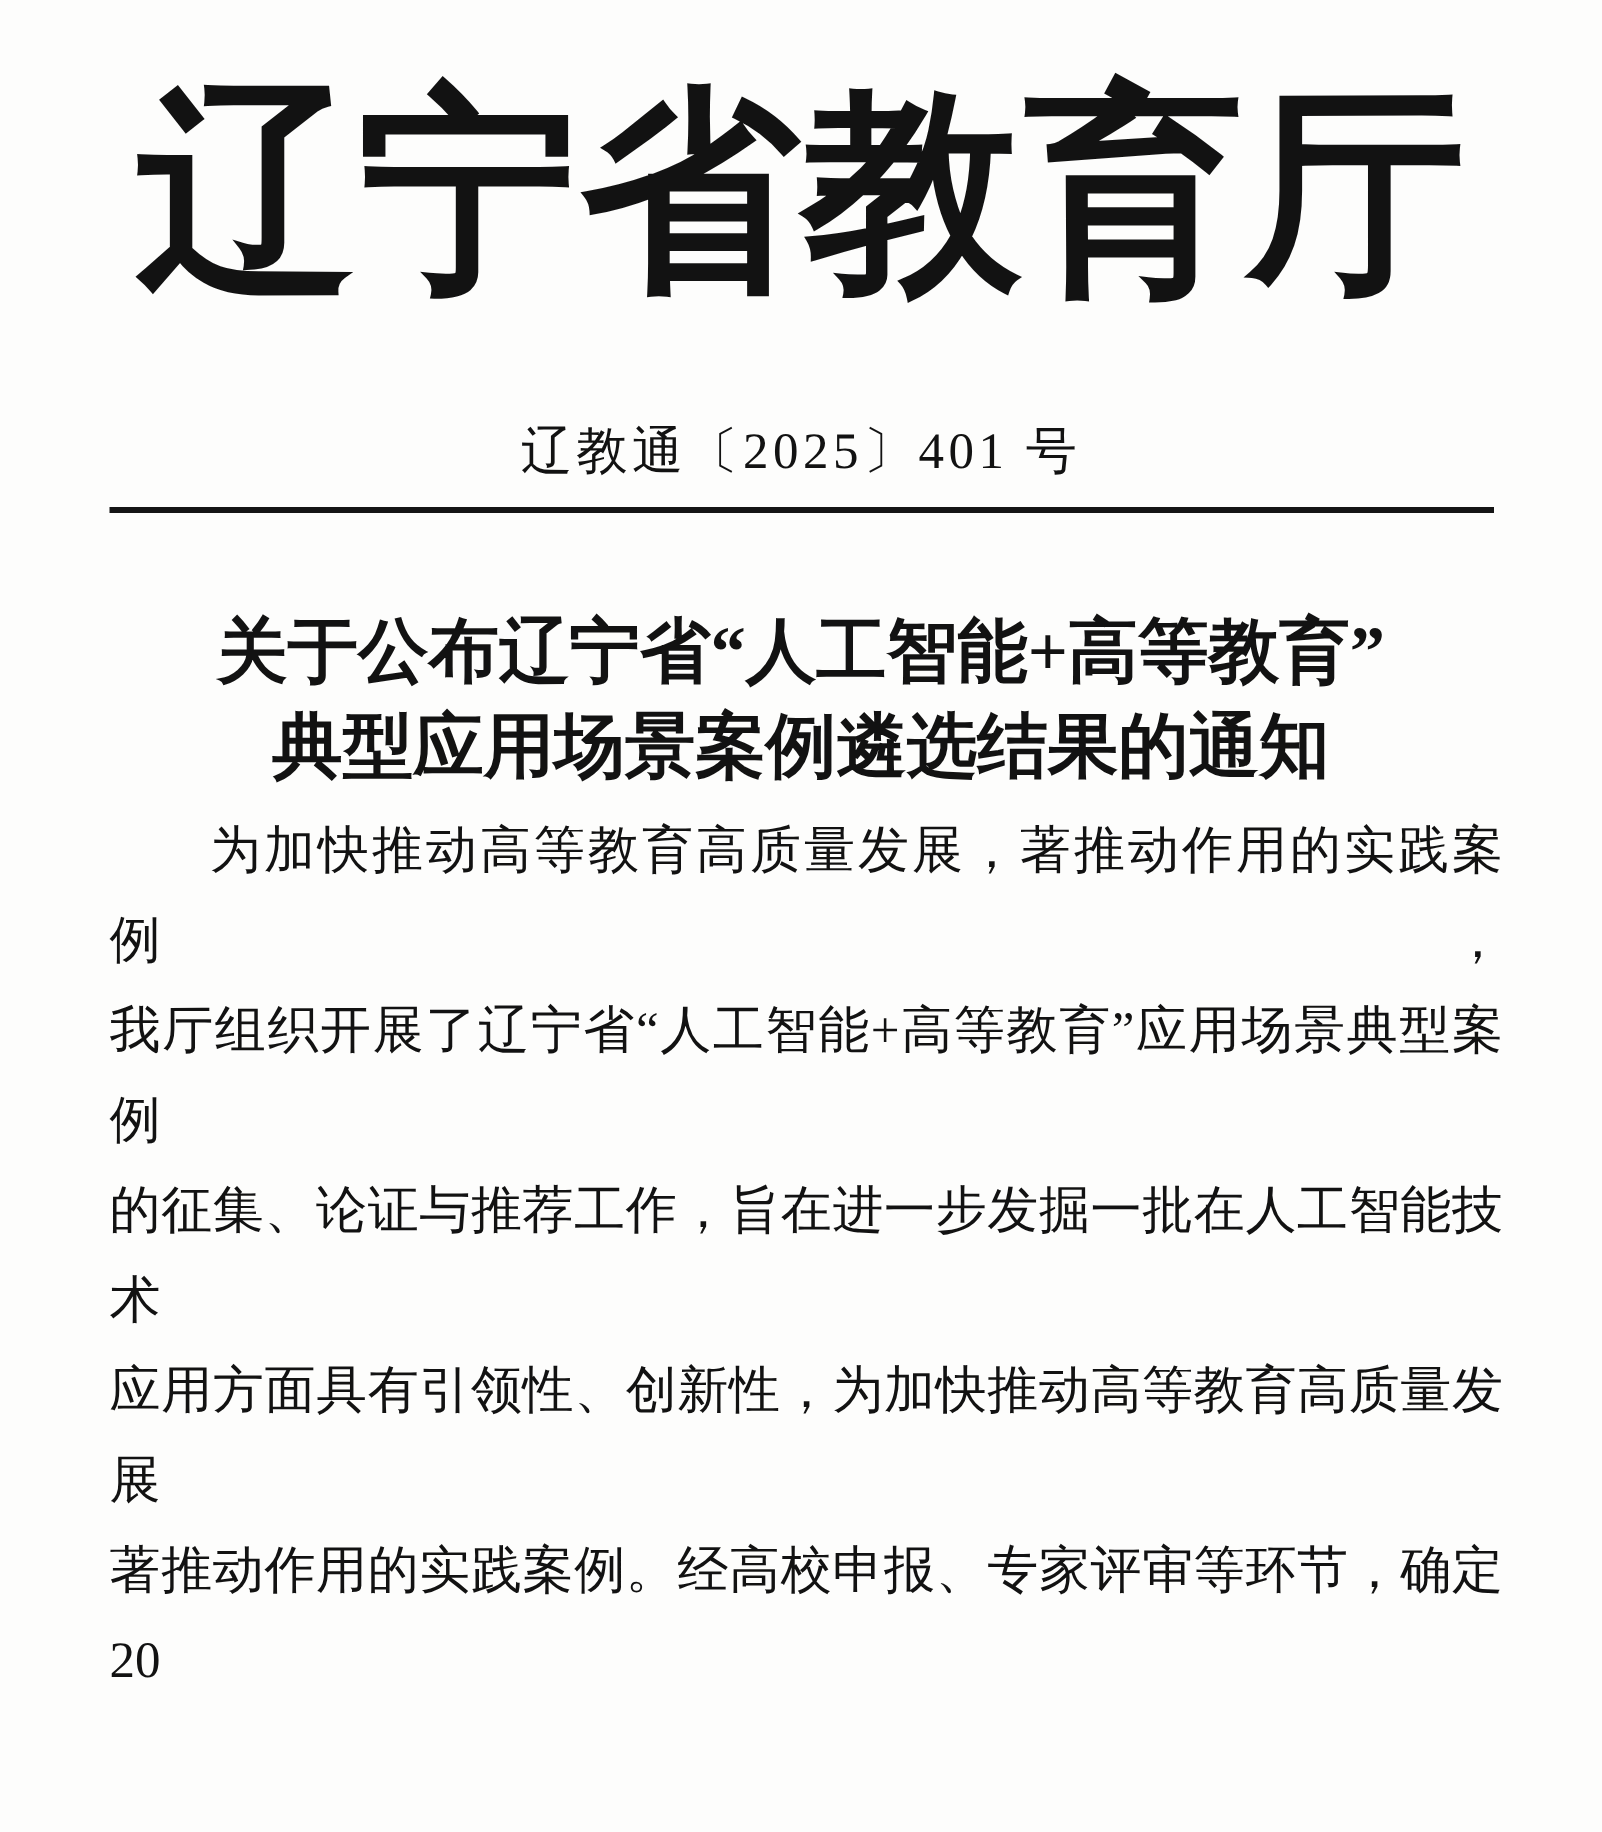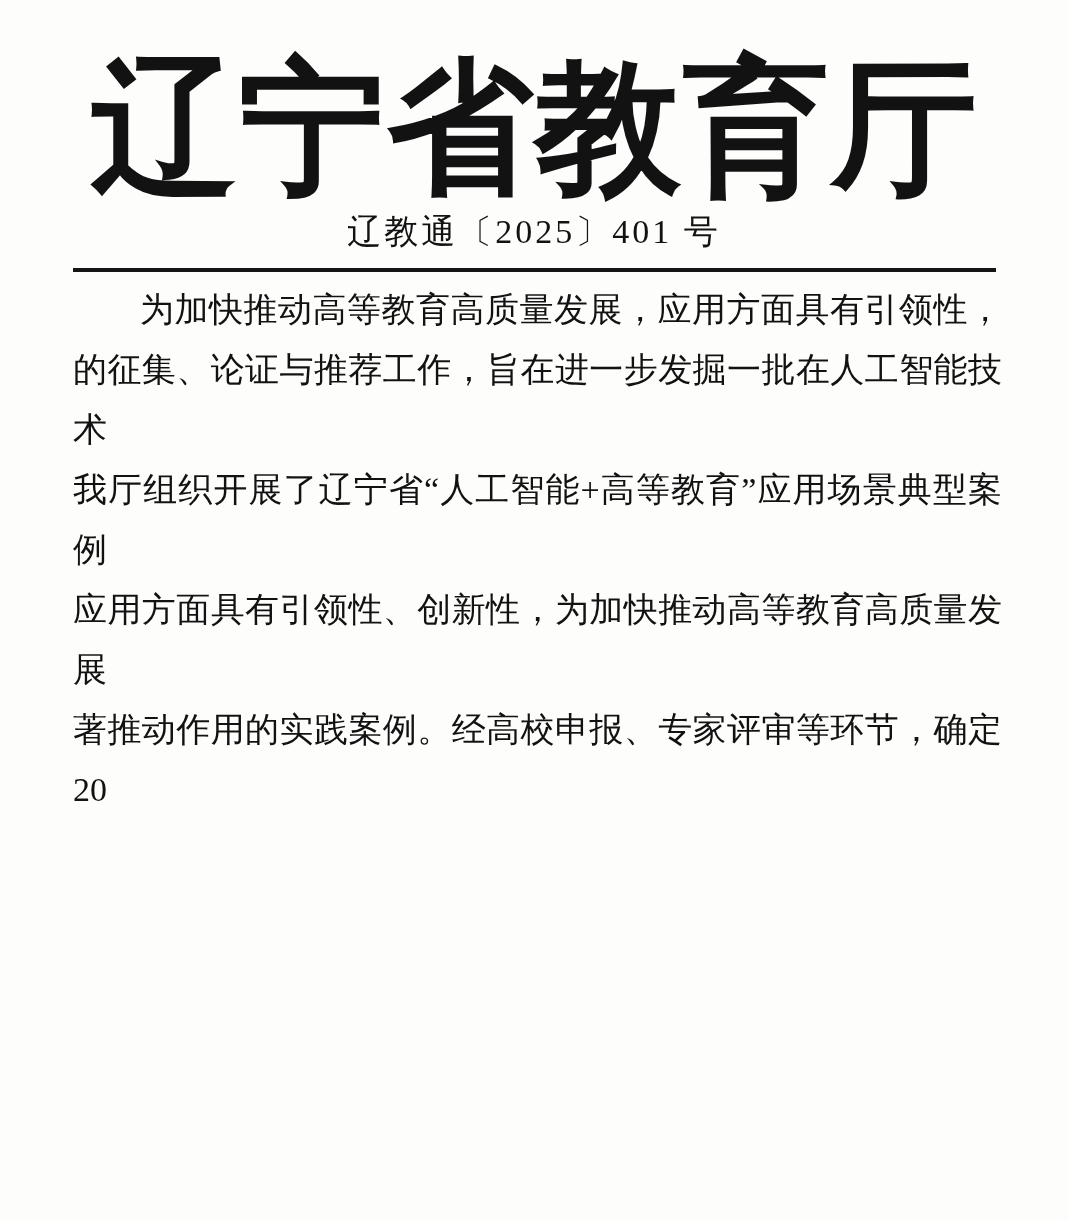--- a/index.html
+++ b/index.html
@@ -23,20 +23,21 @@
     width: 886px;
     margin: 48px auto 0 auto;
     font-size: 146px;
     font-weight: 700;
     line-height: 162px;
     letter-spacing: 0;
   }
   .agency-row span { display: block; }
   
   .doc-number {
+    margin-top: 70px;
     text-align: center;
     font-size: 34px;
     line-height: 44px;
     letter-spacing: 3px;
   }
   
   .rule {
     height: 4px;
     background: #151515;
     margin: 14px 72px 0 73px;
@@ -80,24 +81,28 @@
     <span>省</span>
     <span>教</span>
     <span>育</span>
     <span>厅</span>
   </div>
 
   <div class="doc-number">辽教通〔2025〕401 号</div>
 
   <div class="rule"></div>
 
+  <div class="title">
+    <div>关于公布辽宁省“人工智能+高等教育”</div>
+    <div>典型应用场景案例遴选结果的通知</div>
+  </div>
 
 
   <div class="para">
-    <div class="para-line just first">为加快推动高等教育高质量发展，应用方面具有引领性，</div>
+    <div class="para-line just first">为加快推动高等教育高质量发展，著推动作用的实践案例，</div>
+    <div class="para-line just">我厅组织开展了辽宁省“人工智能+高等教育”应用场景典型案例</div>
     <div class="para-line just">的征集、论证与推荐工作，旨在进一步发掘一批在人工智能技术</div>
-    <div class="para-line just">我厅组织开展了辽宁省“人工智能+高等教育”应用场景典型案例</div>
     <div class="para-line just">应用方面具有引领性、创新性，为加快推动高等教育高质量发展</div>
     <div class="para-line just">著推动作用的实践案例。经高校申报、专家评审等环节，确定 20</div>
 
   </div>
 
 </div>
 
 </body></html>

